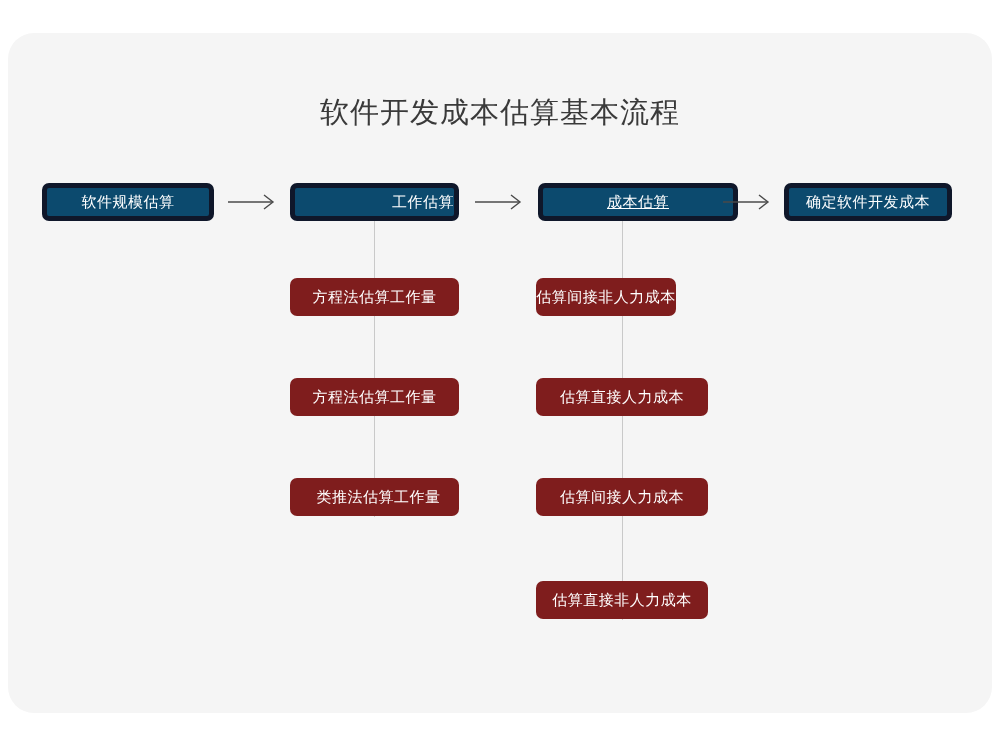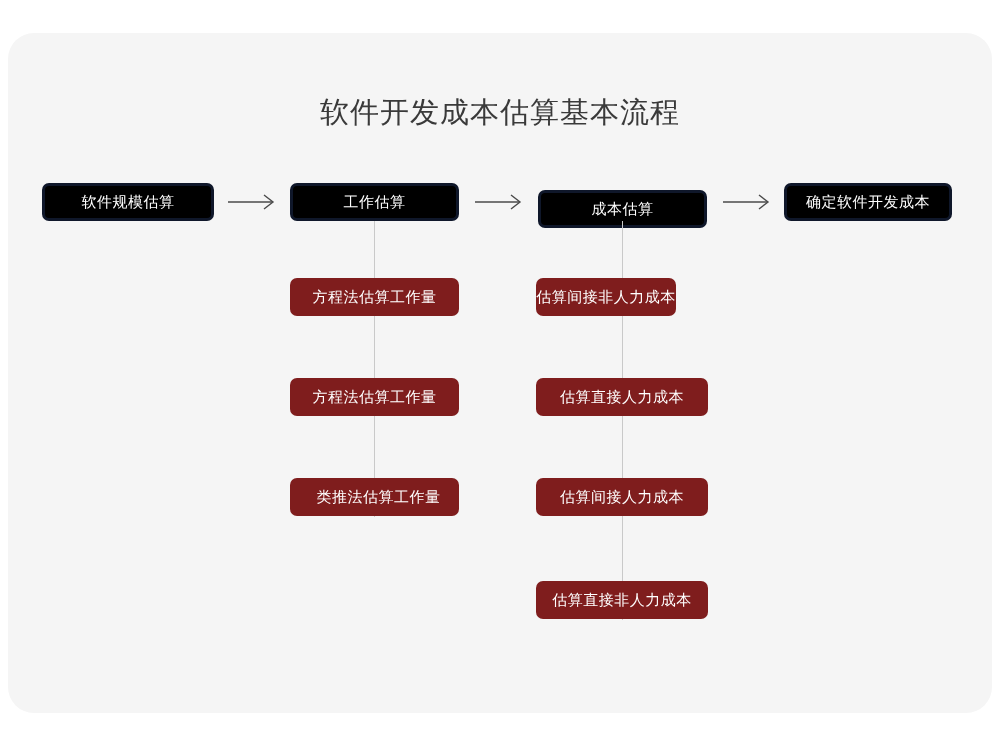--- a/index.html
+++ b/index.html
@@ -44,22 +44,22 @@
     color: #3a3a3a;
     letter-spacing: 1px;
     white-space: nowrap;
   }
 
   
   .stage-box {
     position: absolute;
     height: 38px;
     border-radius: 7px;
-    background: #000000;
-    border: 3px solid #0f172a;
+    background: #0c4a6e;
+    border: 5px solid #0f172a;
     color: #ffffff;
     font-size: 15px;
     display: flex;
     align-items: center;
     justify-content: center;
     box-sizing: border-box;
     white-space: nowrap;
     letter-spacing: 0.5px;
   }
 
@@ -113,32 +113,32 @@
     <span>软件规模估算</span>
   </div>
 
   <div class="arrow" style="left:228px; top:192px; width:50px;">
     <svg width="50" height="20" viewBox="0 0 50 20">
       <line x1="0" y1="10" x2="44" y2="10" stroke="#4a4a4a" stroke-width="1.4"></line>
       <polyline points="36,3 45,10 36,17" fill="none" stroke="#4a4a4a" stroke-width="1.4"></polyline>
     </svg>
   </div>
 
-  <div class="stage-box" style="left:290px; top:183px; width:169px;">
+  <div class="stage-box" style="left:290px; top:183px; width:169px;justify-content:flex-end;">
     <span>工作估算</span>
   </div>
 
   <div class="arrow" style="left:475px; top:192px; width:50px;">
     <svg width="50" height="20" viewBox="0 0 50 20">
       <line x1="0" y1="10" x2="44" y2="10" stroke="#4a4a4a" stroke-width="1.4"></line>
       <polyline points="36,3 45,10 36,17" fill="none" stroke="#4a4a4a" stroke-width="1.4"></polyline>
     </svg>
   </div>
 
-  <div class="stage-box" style="left:538px; top:190px; width:169px;">
+  <div class="stage-box" style="left:538px; top:183px; width:200px;text-decoration:underline;">
     <span>成本估算</span>
   </div>
 
   <div class="arrow" style="left:723px; top:192px; width:50px;">
     <svg width="50" height="20" viewBox="0 0 50 20">
       <line x1="0" y1="10" x2="44" y2="10" stroke="#4a4a4a" stroke-width="1.4"></line>
       <polyline points="36,3 45,10 36,17" fill="none" stroke="#4a4a4a" stroke-width="1.4"></polyline>
     </svg>
   </div>
 

